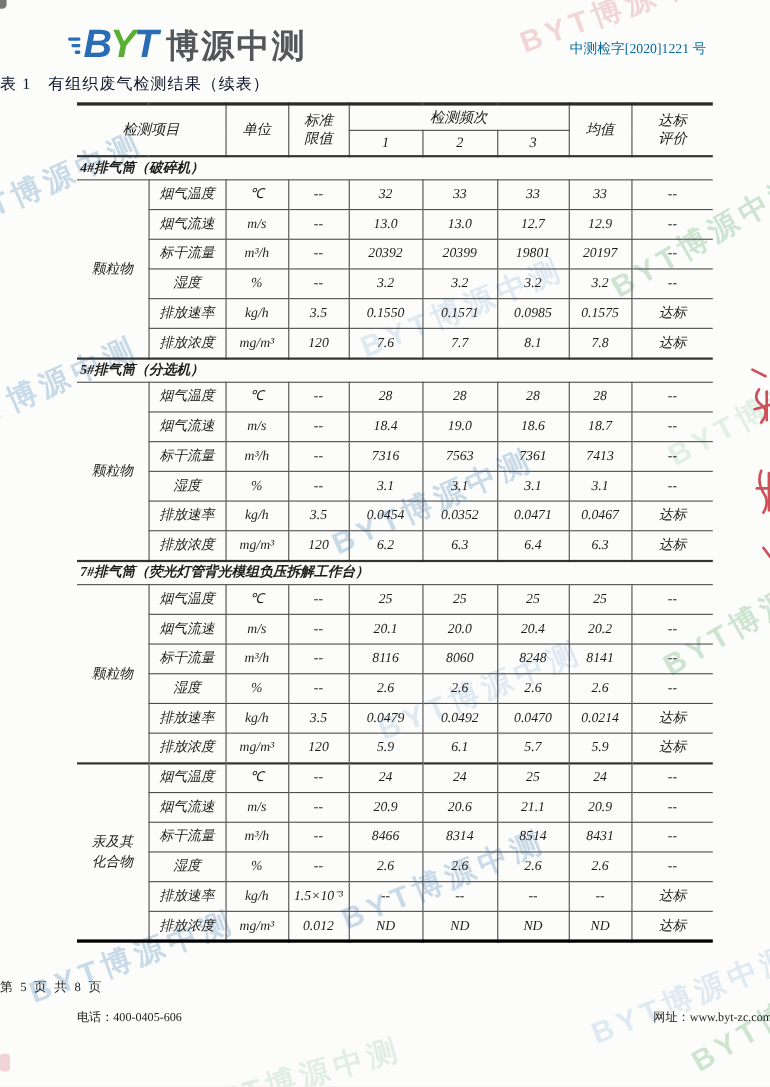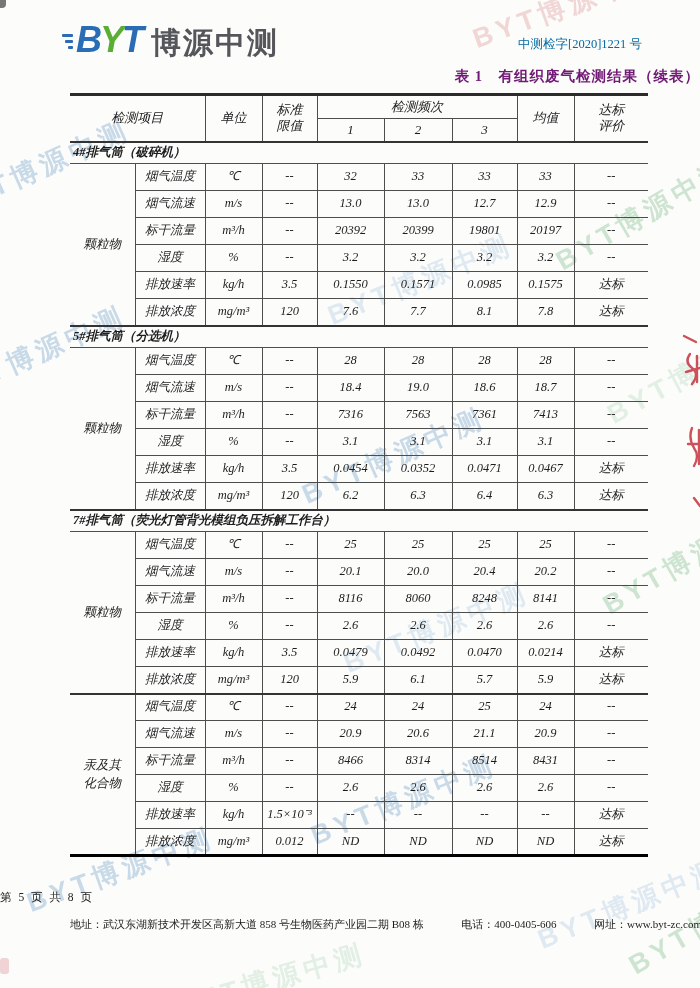--- a/index.html
+++ b/index.html
@@ -27,21 +27,21 @@
   .logo-dashes { display:flex; flex-direction:column; align-items:flex-end; gap:3px; margin:0 3px 9px 0; }
   .logo-dashes i { display:block; height:3px; background:#2a6db5; border-radius:1px; }
   .logo-dashes i:nth-child(1){ width:11px; }
   .logo-dashes i:nth-child(2){ width:8px; }
   .logo-dashes i:nth-child(3){ width:5px; }
   .logo-mark { font-family:"Liberation Sans", sans-serif; font-weight:800; font-style:italic; font-size:36px; line-height:1; letter-spacing:-2px; }
   .logo-mark .l-b, .logo-mark .l-t { color:#2a6db5; }
   .logo-mark .l-y { color:#5aae33; }
   .logo-name { font-family:"Liberation Sans", sans-serif; font-weight:bold; font-size:30px; line-height:1; color:#55565a; margin-left:9px; letter-spacing:2px; }
   .doc-number { position:absolute; right:58px; top:36px; font-size:12.5px; color:#0369a1; z-index:1; }
-  .page-title { position:absolute; left:0; top:67px; width:100%; text-align:right; font-size:14.5px; font-weight:bold; color:#701a75; z-index:1; letter-spacing:1px; }
+  .page-title { position:absolute; left:0; top:67px; width:100%; text-align:left; font-size:14.5px; font-weight:normal; color:#0f172a; z-index:1; letter-spacing:1px; }
   
   .table-wrap { position:absolute; left:70px; top:93px; z-index:1; }
   table.results { border-collapse:collapse; table-layout:fixed; width:578px;
     border-top:3px solid #2b2b2b; border-bottom:3px solid #000000;font-style:italic; }
   .results th, .results td {
     border:1px solid #4d4d4d; text-align:center; vertical-align:middle;
     padding:0; font-weight:normal; font-size:12.5px; color:#1d1d1d; line-height:1.25;
   }
   .results tr > *:first-child { border-left:none; }
   .results tr > *:last-child  { border-right:none; }
@@ -398,18 +398,17 @@
             <td>ND</td>
             <td>ND</td>
             <td>达标</td>
           </tr>
         </tbody>
     </table>
   </div>
 
   <div class="page-info">第 5 页 共 8 页</div>
   <div class="addr-line">
-    <span>地址：武汉东湖新技术开发区高新大道 858 号生物医药产业园二期 B08 栋</span>
     <span>电话：400-0405-606</span>
     <span>网址：www.byt-zc.com</span>
   </div>
 
 </div>
 
 </body></html>

